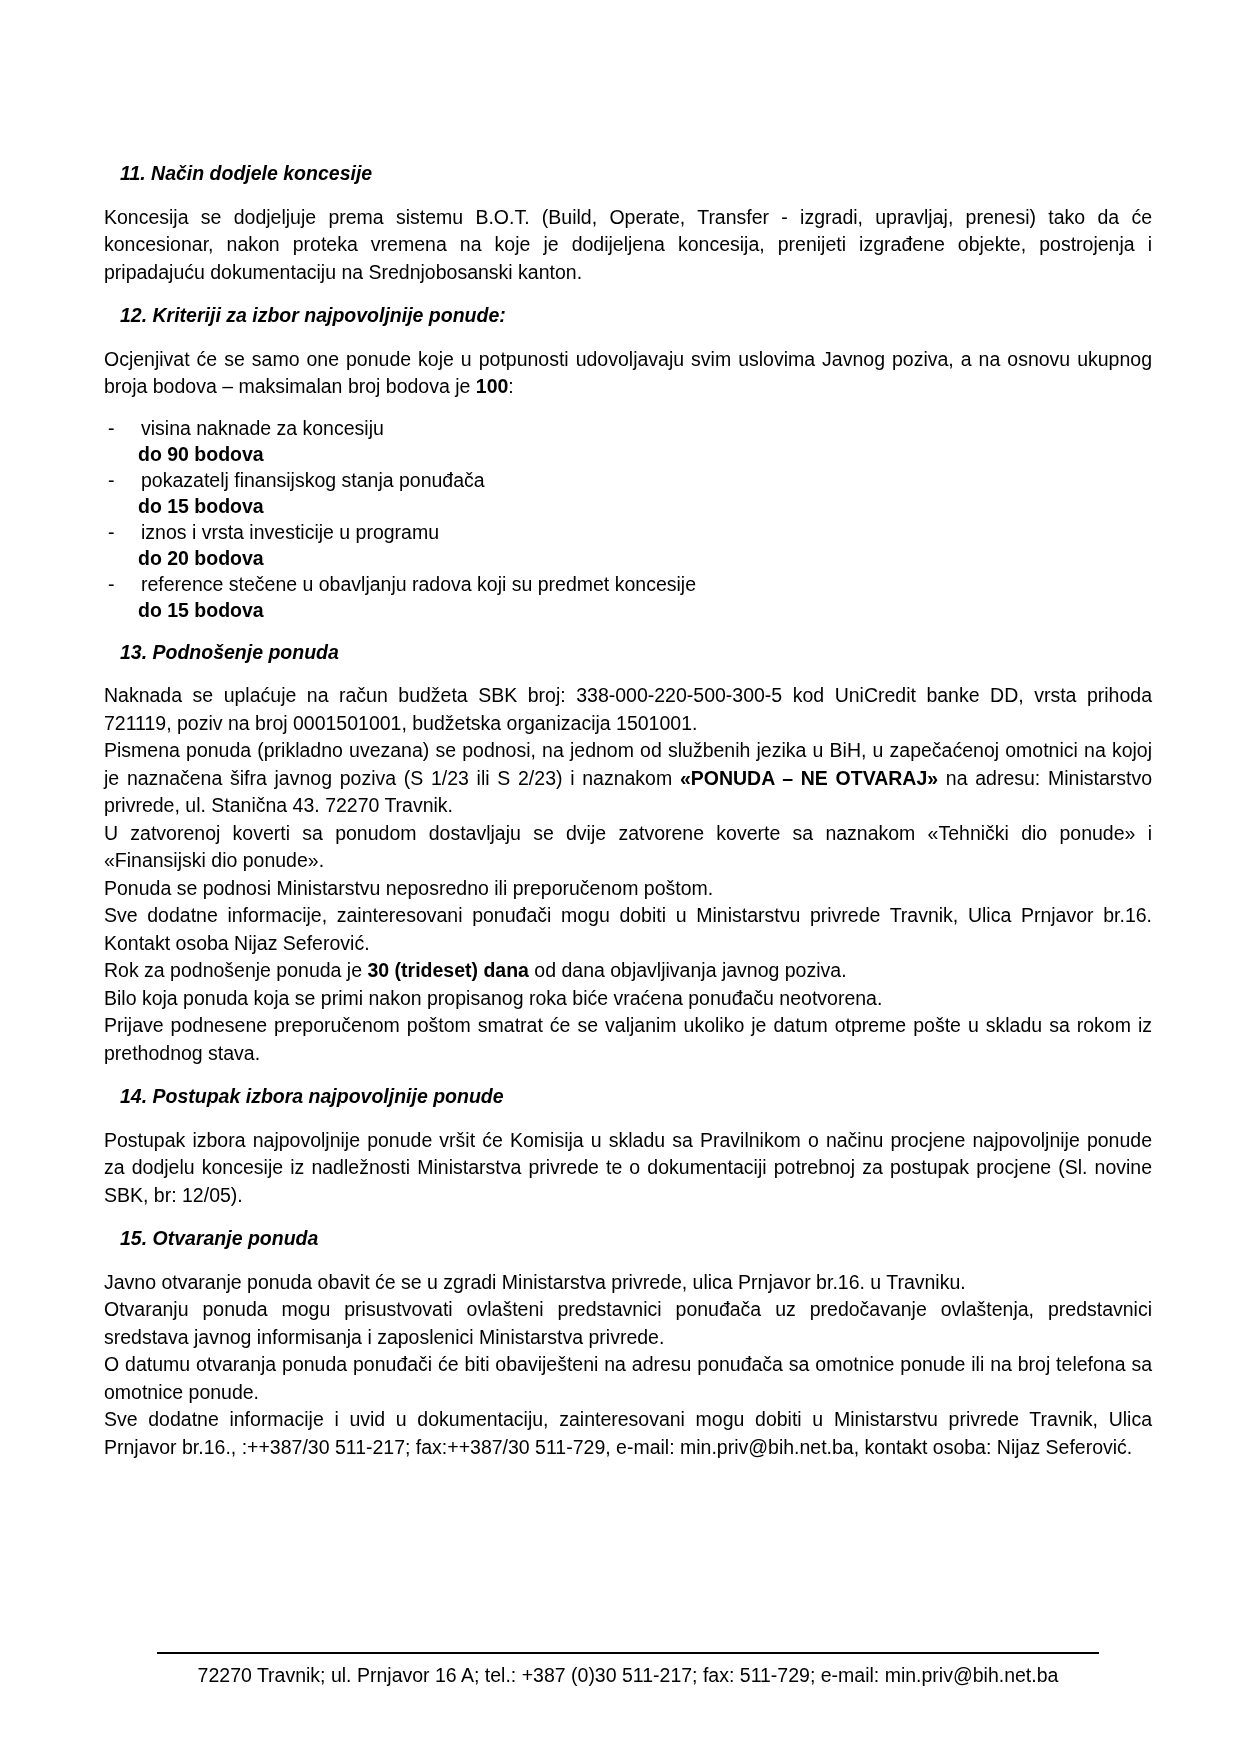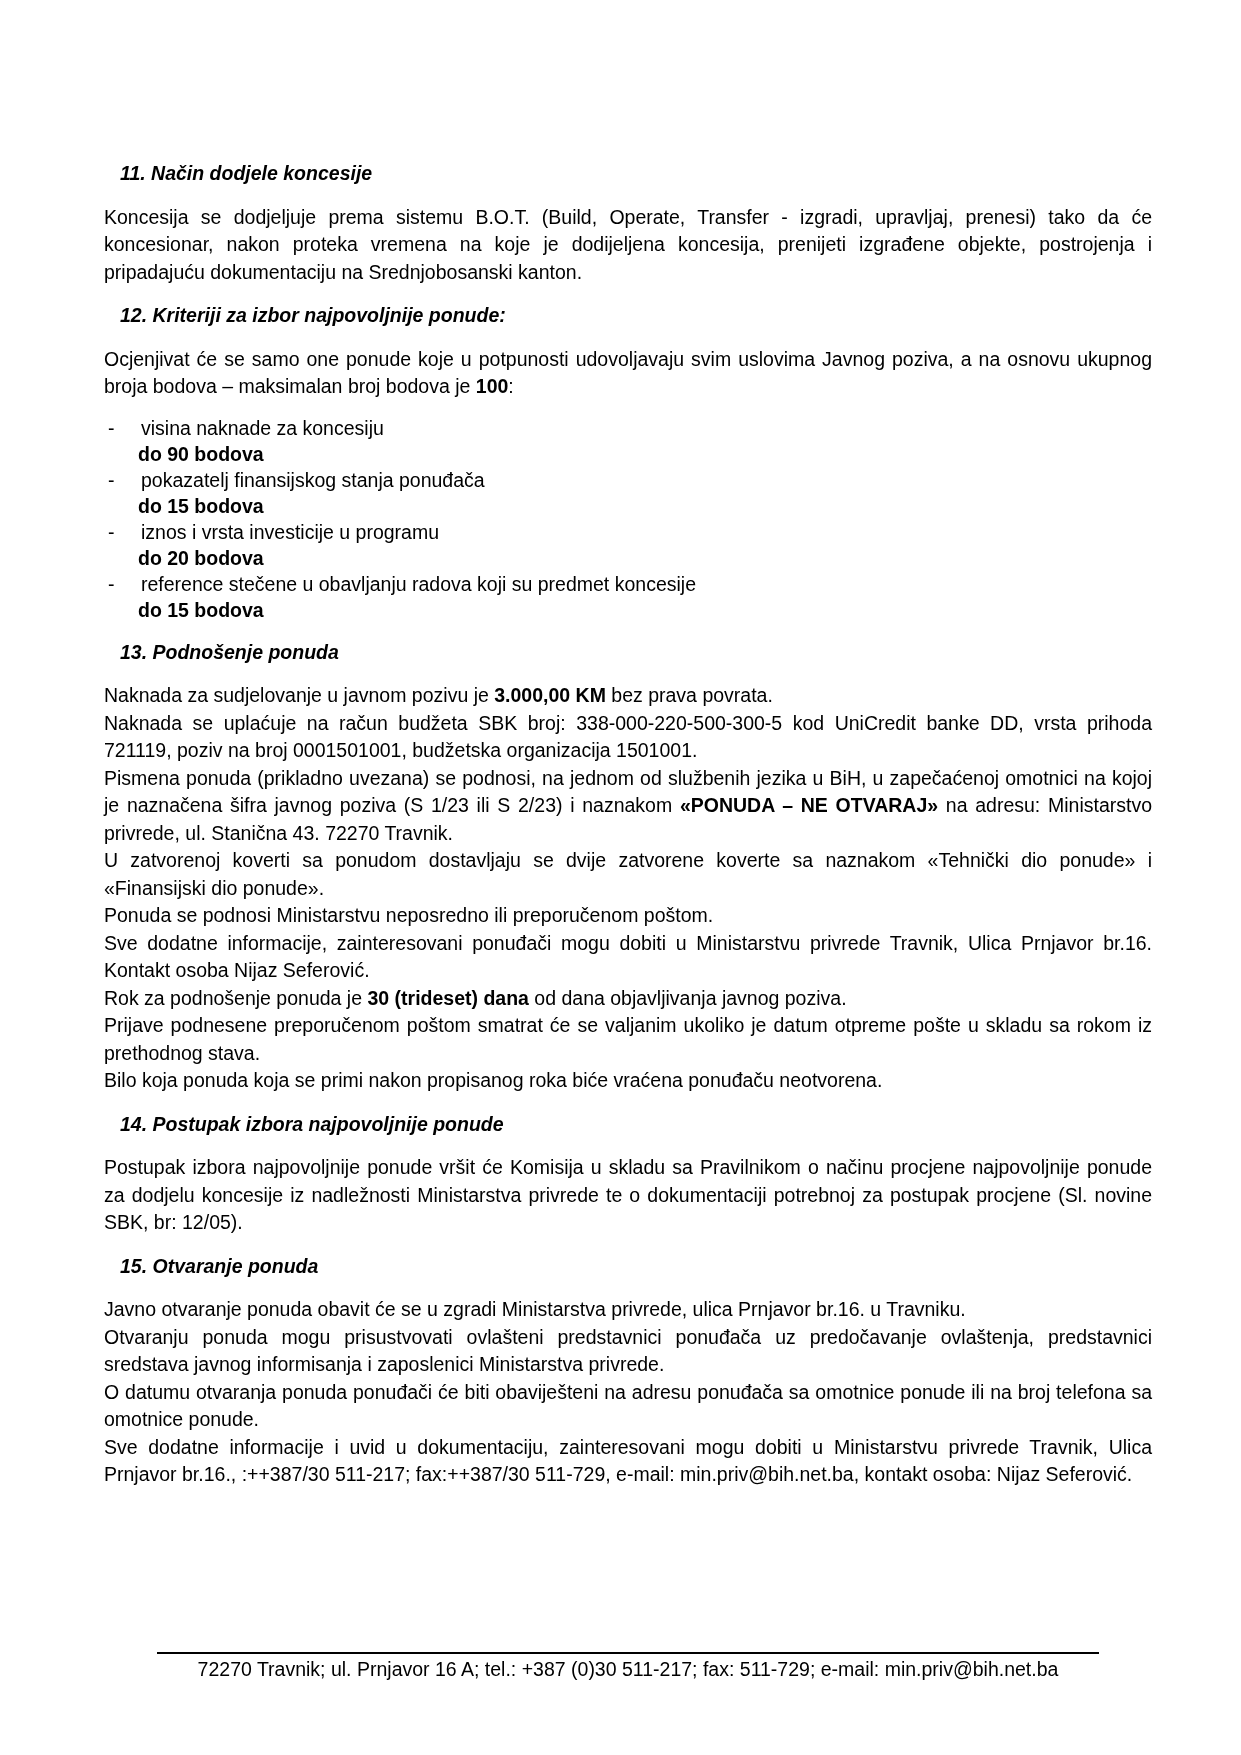--- a/index.html
+++ b/index.html
@@ -56,21 +56,21 @@
   .p-envelope{margin-top:15px;}
   .p-two-env{margin-top:13px;}
   .block-submission{}
   b{font-weight:bold;}
   .footer{
     position:absolute;
     left:157px;
     top:1652px;
     width:942px;
     border-top:2px solid #000;
-    padding-top:2px;
+    padding-top:8px;
     text-align:center;
     font-size:19.5px;
     line-height:26px;
   }
 </style>
 </head>
 <body>
 
 <div class="page">
   <div class="doc">
@@ -102,30 +102,29 @@
         <div class="crit-item">
           <span class="crit-dash">-</span>
           <span>reference stečene u obavljanju radova koji su predmet koncesije</span>
         </div>
         <div class="crit-points">do 15 bodova</div>
       </div>
     </section>
 
     <section>
       <h2 class="h-s13">13. Podnošenje ponuda</h2>
-      <p><span>Naknada za sudjelovanje u javnom pozivu je </span><b>3.000,00 KM</b><span> bez prava povrata.</span></p>
       <p class="p-account">Naknada se uplaćuje na račun budžeta SBK broj: 338-000-220-500-300-5 kod UniCredit banke DD, vrsta prihoda 721119, poziv na broj 0001501001, budžetska organizacija 1501001.</p>
       <p class="p-envelope"><span>Pismena ponuda (prikladno uvezana) se podnosi, na jednom od službenih jezika u BiH, u zapečaćenoj omotnici na kojoj je naznačena šifra javnog poziva (S 1/23 ili S 2/23) i naznakom </span><b>«PONUDA – NE OTVARAJ»</b><span> na adresu: Ministarstvo privrede, ul. Stanična 43. 72270 Travnik.</span></p>
       <p class="p-two-env">U zatvorenoj koverti sa ponudom dostavljaju se dvije zatvorene koverte sa naznakom «Tehnički dio ponude» i «Finansijski dio ponude».</p>
       <div class="block-submission">
         <p>Ponuda se podnosi Ministarstvu neposredno ili preporučenom poštom.</p>
         <p>Sve dodatne informacije, zainteresovani ponuđači mogu dobiti u Ministarstvu privrede Travnik, Ulica Prnjavor br.16. Kontakt osoba Nijaz Seferović.</p>
         <p><span>Rok za podnošenje ponuda je </span><b>30 (trideset) dana</b><span> od dana objavljivanja javnog poziva.</span></p>
+        <p>Bilo koja ponuda koja se primi nakon propisanog roka biće vraćena ponuđaču neotvorena.</p>
         <p>Prijave podnesene preporučenom poštom smatrat će se valjanim ukoliko je datum otpreme pošte u skladu sa rokom iz prethodnog stava.</p>
-        <p>Bilo koja ponuda koja se primi nakon propisanog roka biće vraćena ponuđaču neotvorena.</p>
       </div>
     </section>
 
     <section>
       <h2 class="h-s14">14. Postupak izbora najpovoljnije ponude</h2>
       <p>Postupak izbora najpovoljnije ponude vršit će Komisija u skladu sa Pravilnikom o načinu procjene najpovoljnije ponude za dodjelu koncesije iz nadležnosti Ministarstva privrede te o dokumentaciji potrebnoj za postupak procjene (Sl. novine SBK, br: 12/05).</p>
     </section>
 
     <section>
       <h2 class="h-s15">15. Otvaranje ponuda</h2>

